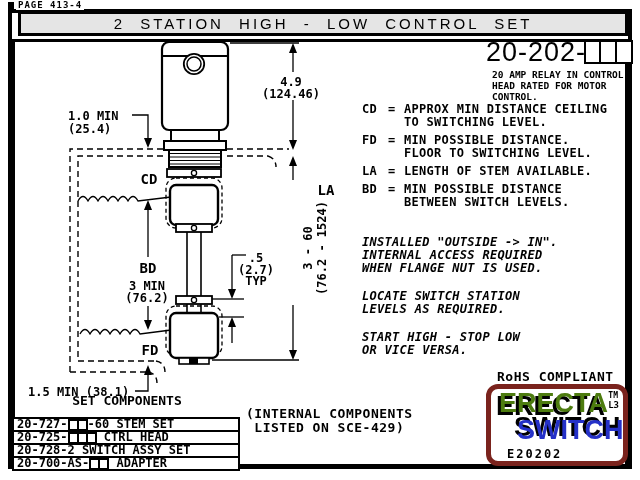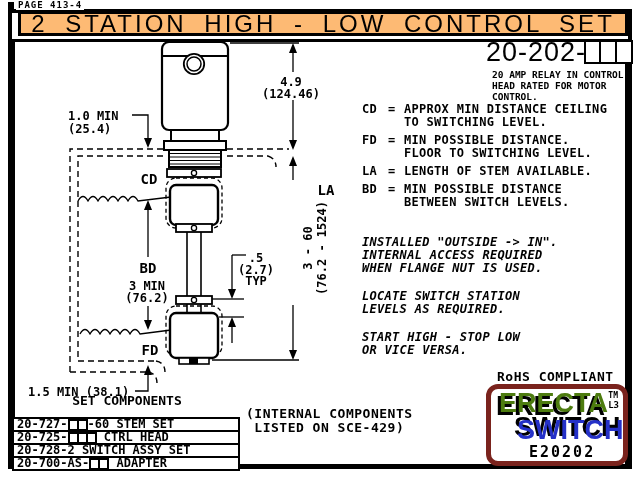--- a/index.html
+++ b/index.html
@@ -3,23 +3,23 @@
 <meta charset="utf-8">
 <style>
   html,body{margin:0;padding:0;background:#fff;}
   body{width:640px;height:480px;position:relative;overflow:hidden;
        font-family:"DejaVu Sans Mono",monospace;color:#000;}
   .abs{position:absolute;}
   
   #frame{left:8px;top:9px;width:616px;height:452px;border:4px solid #000;}
   #corner-tick{left:8px;top:2px;width:6px;height:9px;background:#000;}
   #page-label{left:16px;top:0px;font-size:9px;font-weight:bold;letter-spacing:1px;background:#fff;padding:0 2px;}
-  #title-box{left:18px;top:11px;width:604px;height:19px;border:3px solid #000;background:#fdba74;
+  #title-box{left:18px;top:11px;width:604px;height:19px;border:3px solid #000;background:#e5e5e5;
              display:flex;align-items:center;justify-content:center;
-             font-family:"Liberation Sans",sans-serif;font-size:24px;letter-spacing:3px;word-spacing:8px;white-space:nowrap;}
+             font-family:"Liberation Sans",sans-serif;font-size:15px;letter-spacing:3px;word-spacing:8px;white-space:nowrap;}
   #content-box{left:12px;top:39px;width:610px;height:422px;border:3px solid #000;background:#fff;}
   
   #model-row{left:486px;top:40px;display:flex;align-items:flex-start;}
   #model-prefix{font-family:"Liberation Sans",sans-serif;font-size:27px;letter-spacing:1px;line-height:24px;}
   .mbox{width:14px;height:20px;border:2.5px solid #000;background:#fff;margin-left:-2.5px;}
   .mbox:first-child{margin-left:2px;}
   #model-desc{left:492px;top:69px;font-size:9.5px;font-weight:bold;line-height:11px;white-space:pre-line;}
   
   #legend{left:362px;top:103px;width:270px;}
   .leg{display:flex;font-size:12px;font-weight:bold;line-height:13px;margin-bottom:5px;letter-spacing:0.3px;}
@@ -31,21 +31,21 @@
   .note{font-size:12px;font-weight:bold;font-style:italic;line-height:13px;margin-bottom:15px;white-space:pre-line;letter-spacing:0.3px;}
   
   #rohs{left:497px;top:369px;font-size:13px;font-weight:bold;letter-spacing:0.5px;}
   #logo-box{left:486px;top:384px;width:132px;height:72px;border:5px solid #7a231d;border-radius:12px;background:#fff;}
   #logo-erecta{left:8px;top:0px;font-family:"Liberation Sans",sans-serif;font-weight:bold;font-size:27px;line-height:29px;
                color:#4d7c0f;text-shadow:-3px 3px 0 #000;letter-spacing:0px;}
   #logo-switch{left:26px;top:27px;font-family:"Liberation Sans",sans-serif;font-weight:bold;font-size:27px;line-height:29px;
                color:#2531c8;text-shadow:-3px -3px 0 #000;}
   #logo-tm{right:5px;top:2px;font-size:8px;font-weight:bold;}
   #logo-l3{right:4px;top:11px;font-size:9px;font-weight:bold;}
-  #logo-code{left:22px;bottom:0px;font-size:15px;font-weight:bold;letter-spacing:2px;padding-left:16px;}
+  #logo-code{left:0;bottom:0px;font-size:12px;font-weight:bold;letter-spacing:2px;padding-left:16px;}
   
   #set-header{left:12px;top:393px;width:230px;text-align:center;font-size:13px;font-weight:bold;}
   #set-table{left:12px;top:406px;width:228px;}
   .srow{box-sizing:border-box;height:15px;border:2px solid #000;margin-top:-2px;background:#fff;
         font-size:12px;font-weight:bold;line-height:10.5px;padding:0 3px;white-space:pre;display:flex;align-items:center;}
   .srow:first-child{margin-top:11px;}
   .sbox{box-sizing:border-box;width:11px;height:12px;border:2px solid #000;background:#fff;flex:none;margin-right:-2px;}
   .sbox.last{margin-right:0;}
   #internal-note{left:246px;top:407px;font-size:13px;font-weight:bold;line-height:14px;white-space:pre;letter-spacing:0.5px;}
   

